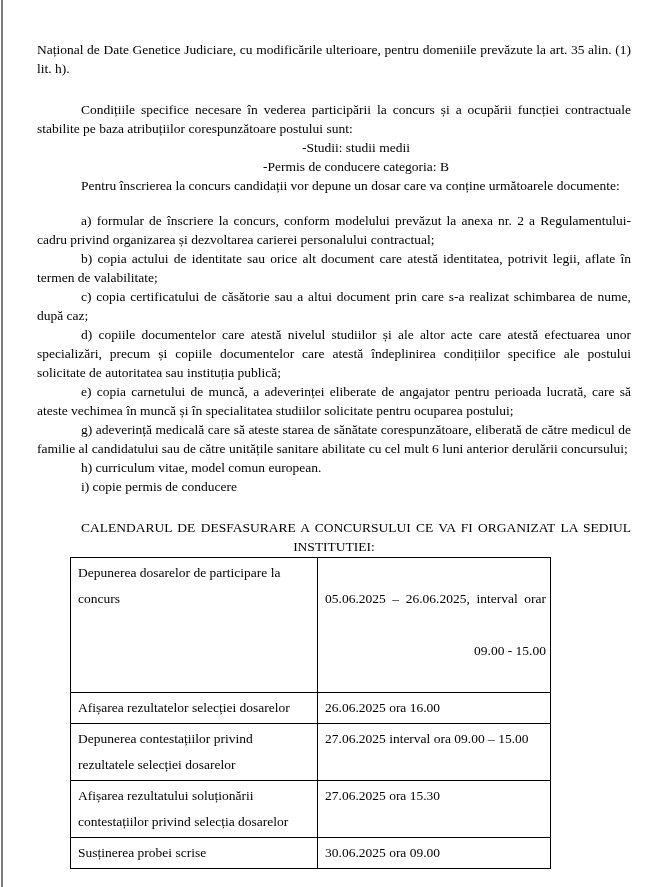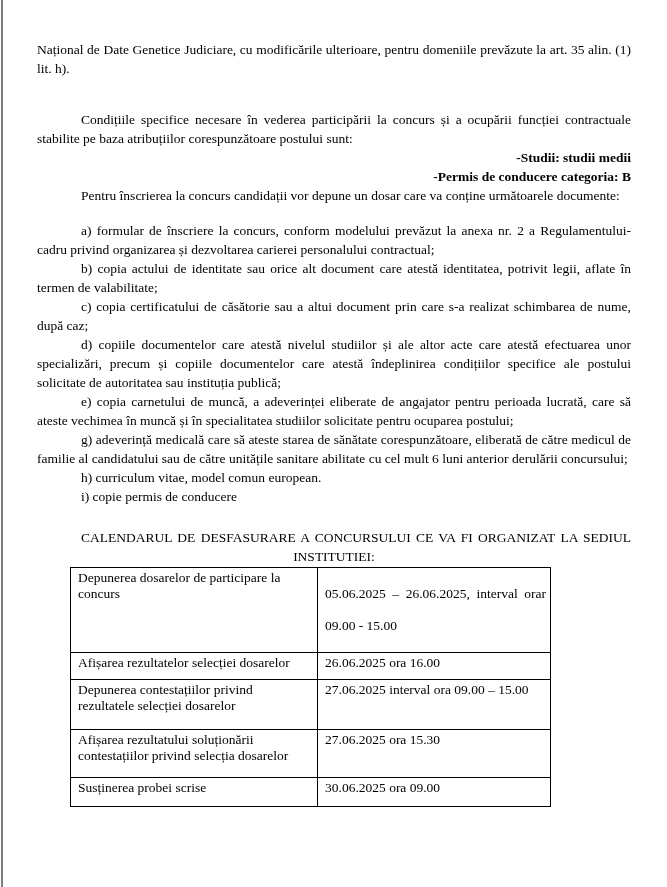--- a/index.html
+++ b/index.html
@@ -22,61 +22,61 @@
     left: 37px; top: 0;
     width: 594px;
     padding-top: 40px;
     font-size: 13.5px;
     line-height: 19px;
   }
   .para {
     text-align: justify;
   }
   .indent { text-indent: 44px; }
-  .mt-cond { margin-top: 32px; }
+  .mt-cond { margin-top: 22px; }
   .mt-dossier { }
   .mt-docs { margin-top: 16px; }
   .req-list { margin-left: 44px; }
-  .req-line { text-align: right; font-weight: bold; }
+  .req-line { text-align: center; }
   .heading { margin-top: 22px; }
   .heading-line1 {
     text-indent: 44px;
     text-align: justify;
     text-align-last: justify;
   }
   .heading-line2 { text-align: center; }
   table.calendar {
     margin-top: 1px;
     margin-left: 33px;
     width: 480px;
     border-collapse: collapse;
     table-layout: fixed;
   }
   table.calendar td {
     border: 1.5px solid #000000;
     vertical-align: top;
     padding: 2px 4px 2px 7px;
     white-space: pre-line;
     font-size: 13.5px;
-    line-height: 16px;
+    line-height: 26px;
   }
   col.c-activity { width: 247px; }
   col.c-date { width: 233px; }
   tr.r1 td { height: 47px; }
   tr.r2 td { height: 51px; }
   tr.r3 td { height: 27px; }
   tr.r4 td { height: 50px; }
   tr.r5 td { height: 48px; }
   tr.r6 td { height: 29px; }
   .date-spread {
     text-align: justify;
     text-align-last: justify;
     white-space: normal;
   }
-  .date-line2 { text-align: left; white-space: normal; }
+  .date-line2 { text-align: right; white-space: normal; }
 </style>
 </head>
 <body>
 
 <div class="page-edge"></div>
 
 <div class="doc">
 
   <p class="para">Național de Date Genetice Judiciare, cu modificările ulterioare, pentru domeniile prevăzute la art. 35 alin. (1) lit. h).</p>
 

